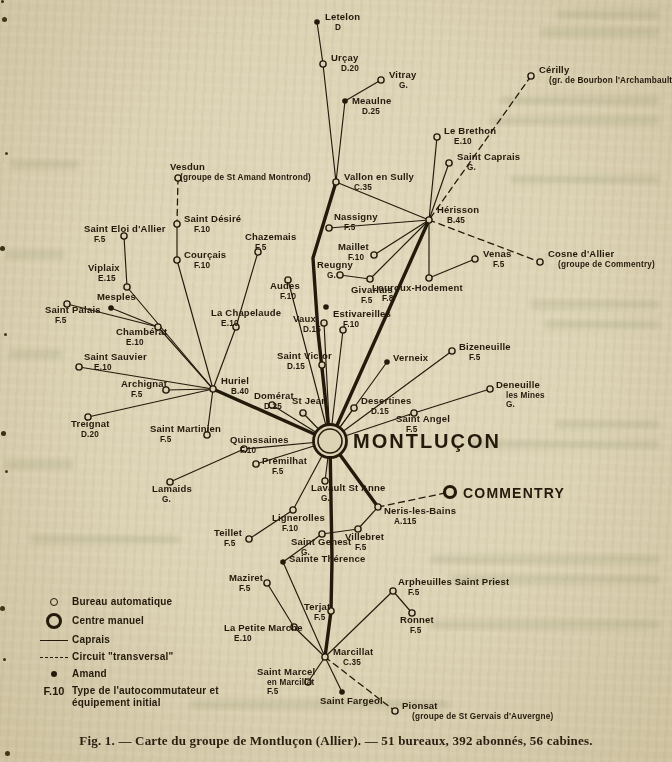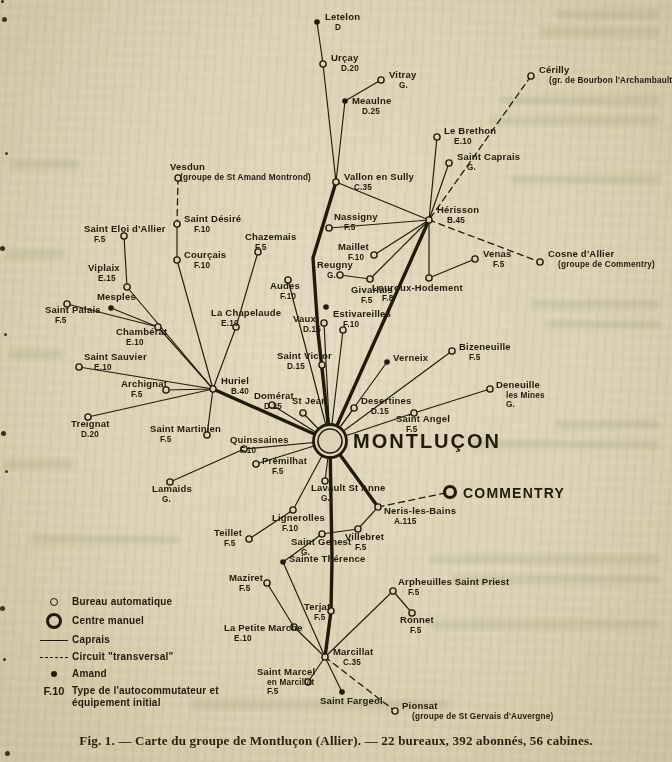--- a/index.html
+++ b/index.html
@@ -281,14 +281,14 @@
           <span class="dot"></span>
         </span>
         <span class="lab">Amand</span>
       </div>
       <div class="lrow tall">
         <span class="sym code">F.10</span>
         <span class="lab">Type de l'autocommutateur et équipement initial</span>
       </div>
     </div>
 
-  <div class="caption">Fig. 1. — Carte du groupe de Montluçon (Allier). — 22 bureaux, 392 abonnés, 56 cabines.</div>
+  <div class="caption">Fig. 1. — Carte du groupe de Montluçon (Allier). — 51 bureaux, 392 abonnés, 56 cabines.</div>
 </div>
 
 </body></html>

